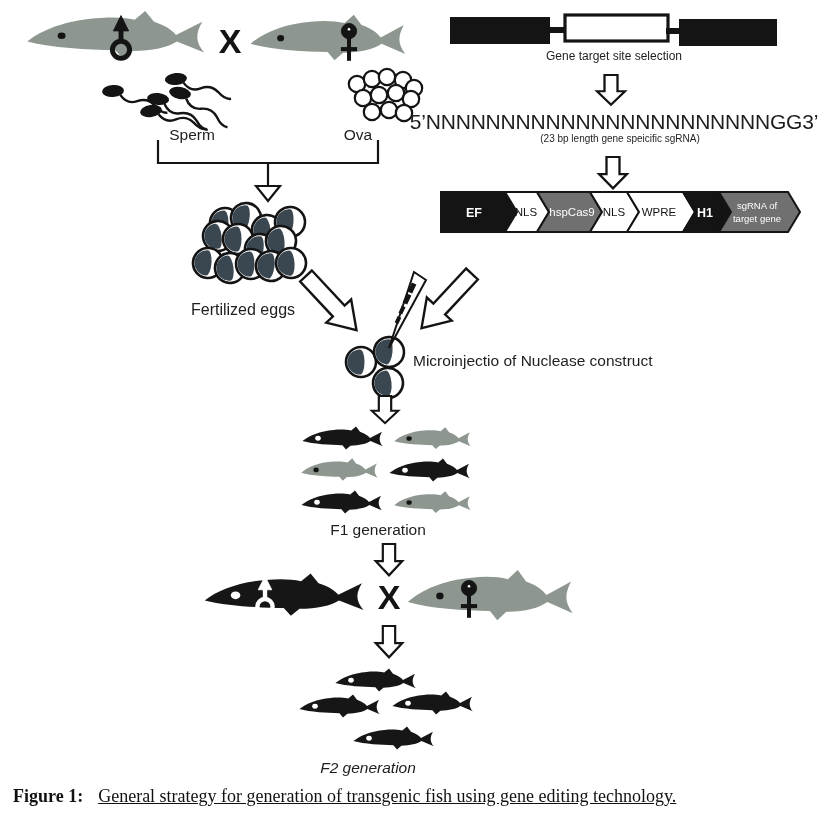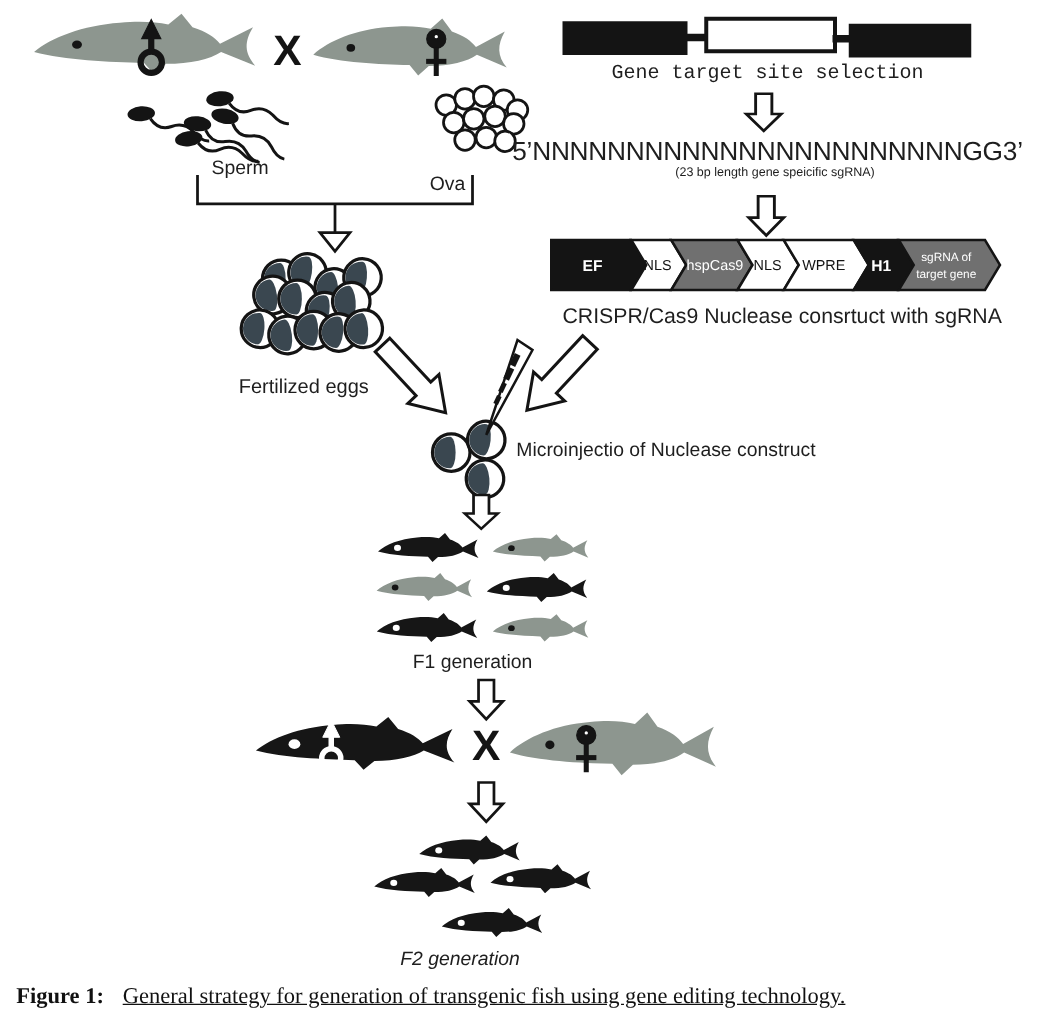--- a/index.html
+++ b/index.html
@@ -6,21 +6,21 @@
   .canvas{
     position:relative;width:837px;height:816px;background:#ffffff;
     font-family:"Liberation Sans", sans-serif;overflow:hidden;
   }
   .canvas svg{position:absolute;left:0;top:0;}
   .lbl{position:absolute;white-space:nowrap;color:#1e1e1e;font-size:15.5px;}
   .ctr{transform:translateX(-50%);}
   .cross{font-size:34px;font-weight:600;color:#141414;}
   .seq{font-size:21px;letter-spacing:-0.2px;}
   .note{font-size:10px;}
-  .gene-target{font-size:16px;font-family:Liberation Mono, monospace;}
+  .gene-target{font-size:12px;}
   .construct-cap{font-size:17px;}
   .caption{
     font-family:"Liberation Serif", serif;font-size:18px;color:#111;
   }
   .caption .cap-label{font-weight:bold;}
   .caption .cap-text{margin-left:15px;text-decoration:underline;}
 </style>
 </head>
 <body>
 
@@ -228,26 +228,25 @@
       </g>
       <g transform="translate(351,725) scale(0.40,0.35)">
         <use href="#fish-shape" fill="#161616"></use>
         <circle cx="45" cy="38" r="7" fill="#ffffff"></circle>
       </g>
     </g>
   </svg>
 
   <div class="lbl ctr cross" style="left:230px;top:22px;">X</div>
   <div class="lbl ctr" style="left:192px;top:126px;">Sperm</div>
-  <div class="lbl ctr" style="left:358px;top:139px;">Ova</div>
+  <div class="lbl ctr" style="left:358px;top:126px;">Ova</div>
 
   <div class="lbl ctr gene-target" style="left:614px;top:49px;">Gene target site selection</div>
   <div class="lbl ctr seq" style="left:614px;top:110px;">5’NNNNNNNNNNNNNNNNNNNNNNNGG3’</div>
   <div class="lbl ctr note" style="left:620px;top:133px;">(23 bp length gene speicific sgRNA)</div>
-  <div class="lbl construct-cap" style="left:450px;top:243px;">CRISPR/Cas9 Nuclease consrtuct with sgRNA</div>
 
   <div class="lbl ctr" style="left:243px;top:301px;font-size:16px;">Fertilized eggs</div>
   <div class="lbl" style="left:413px;top:352px;">Microinjectio of Nuclease construct</div>
 
   <div class="lbl ctr" style="left:378px;top:521px;">F1 generation</div>
   <div class="lbl ctr cross" style="left:389px;top:578px;">X</div>
   <div class="lbl ctr" style="left:368px;top:759px;font-style:italic;">F2 generation</div>
 
   <div class="lbl caption" style="left:13px;top:786px;">
     <span class="cap-label">Figure 1:</span><span class="cap-text">General strategy for generation of transgenic fish using gene editing technology.</span>

